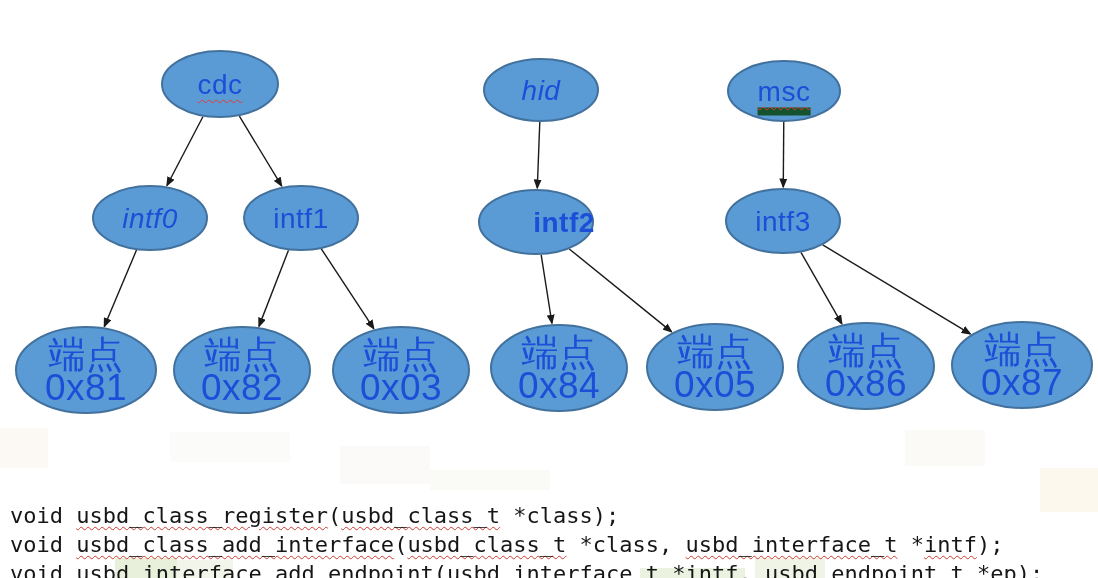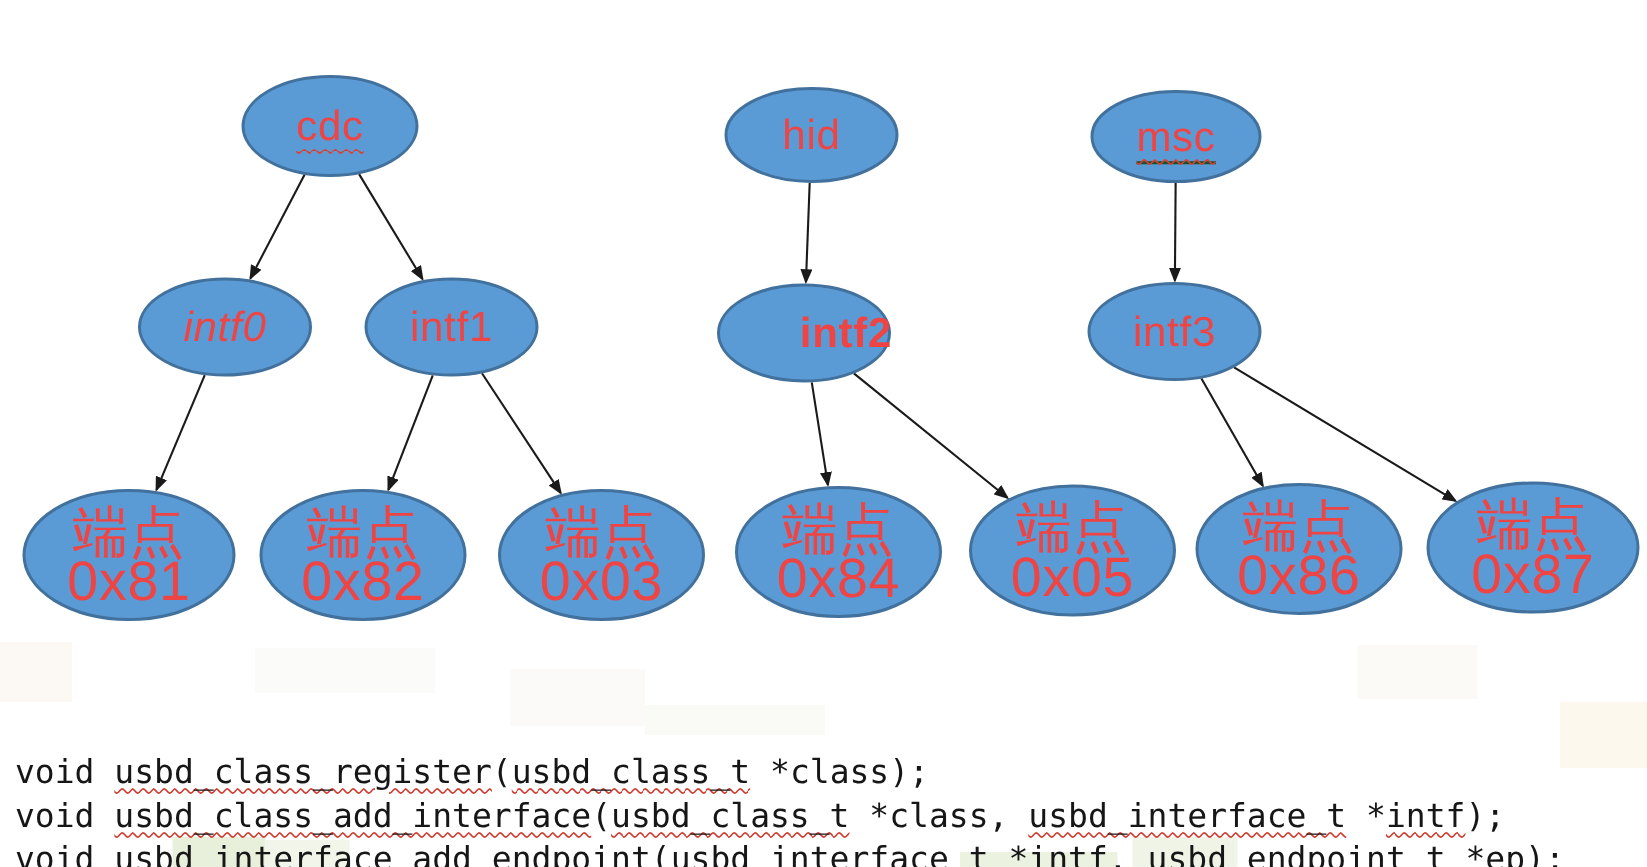--- a/index.html
+++ b/index.html
@@ -11,37 +11,37 @@
     font-family:"Liberation Sans",sans-serif;
   }
   
   .tile{position:absolute;pointer-events:none;}
 
   #diagram-svg{position:absolute;left:0;top:0;}
 
   .node-label{
     position:absolute;
     transform:translate(-50%,-50%);
-    color:#ef4444;
+    color:#1d4ed8;
     text-align:center;
     white-space:nowrap;
     font-size:28px;
     line-height:33px;
     letter-spacing:.5px;
   }
   .node-label.two-line{font-size:37px;}
   .node-label .squiggle{
     text-decoration-line:underline;
     text-decoration-style:wavy;
     text-decoration-color:#e23b2e;
     text-decoration-thickness:1px;
     text-underline-offset:5px;
   }
   .node-label .white-underline{
-    border-bottom:2px solid #14532d;
+    border-bottom:8px solid #14532d;
     padding-bottom:1px;
   }
 
   .code-block{
     position:absolute;
     left:10px;top:501px;
     font-family:"DejaVu Sans Mono","Liberation Mono",monospace;
     font-size:22px;
     line-height:29px;
     color:#161616;
@@ -104,21 +104,21 @@
         <ellipse cx="242" cy="370" rx="68" ry="43" fill="#5b9bd5" stroke="#41719c" stroke-width="2"></ellipse>
         <ellipse cx="401" cy="370" rx="68" ry="43" fill="#5b9bd5" stroke="#41719c" stroke-width="2"></ellipse>
         <ellipse cx="559" cy="368" rx="68" ry="43" fill="#5b9bd5" stroke="#41719c" stroke-width="2"></ellipse>
         <ellipse cx="715" cy="367" rx="68" ry="43" fill="#5b9bd5" stroke="#41719c" stroke-width="2"></ellipse>
         <ellipse cx="866" cy="366" rx="68" ry="43" fill="#5b9bd5" stroke="#41719c" stroke-width="2"></ellipse>
         <ellipse cx="1022" cy="365" rx="70" ry="43" fill="#5b9bd5" stroke="#41719c" stroke-width="2"></ellipse>
       </g>
   </svg>
   <div id="labels-layer">
       <div class="node-label" style="left: 220px; top: 84px;"><span class="squiggle">cdc</span></div>
-      <div class="node-label" style="left: 541px; top: 90px;"><span>hid</span></div>
+      <div class="node-label" style="left: 541px; top: 90px; font-style: italic;"><span>hid</span></div>
       <div class="node-label" style="left: 784px; top: 91px;"><span class="squiggle white-underline">msc</span></div>
       <div class="node-label" style="left: 150px; top: 218px; font-style: italic;"><span>intf0</span></div>
       <div class="node-label" style="left: 301px; top: 218px; text-align: center;"><span>intf1</span></div>
       <div class="node-label" style="left: 564px; top: 222px; font-weight: bold;"><span>intf2</span></div>
       <div class="node-label" style="left: 783px; top: 221px;"><span>intf3</span></div>
       <div class="node-label two-line" style="left: 86px; top: 371px;"><span>端点</span><div>0x81</div></div>
       <div class="node-label two-line" style="left: 242px; top: 371px;"><span>端点</span><div>0x82</div></div>
       <div class="node-label two-line" style="left: 401px; top: 371px;"><span>端点</span><div>0x03</div></div>
       <div class="node-label two-line" style="left: 559px; top: 369px;"><span>端点</span><div>0x84</div></div>
       <div class="node-label two-line" style="left: 715px; top: 368px;"><span>端点</span><div>0x05</div></div>

